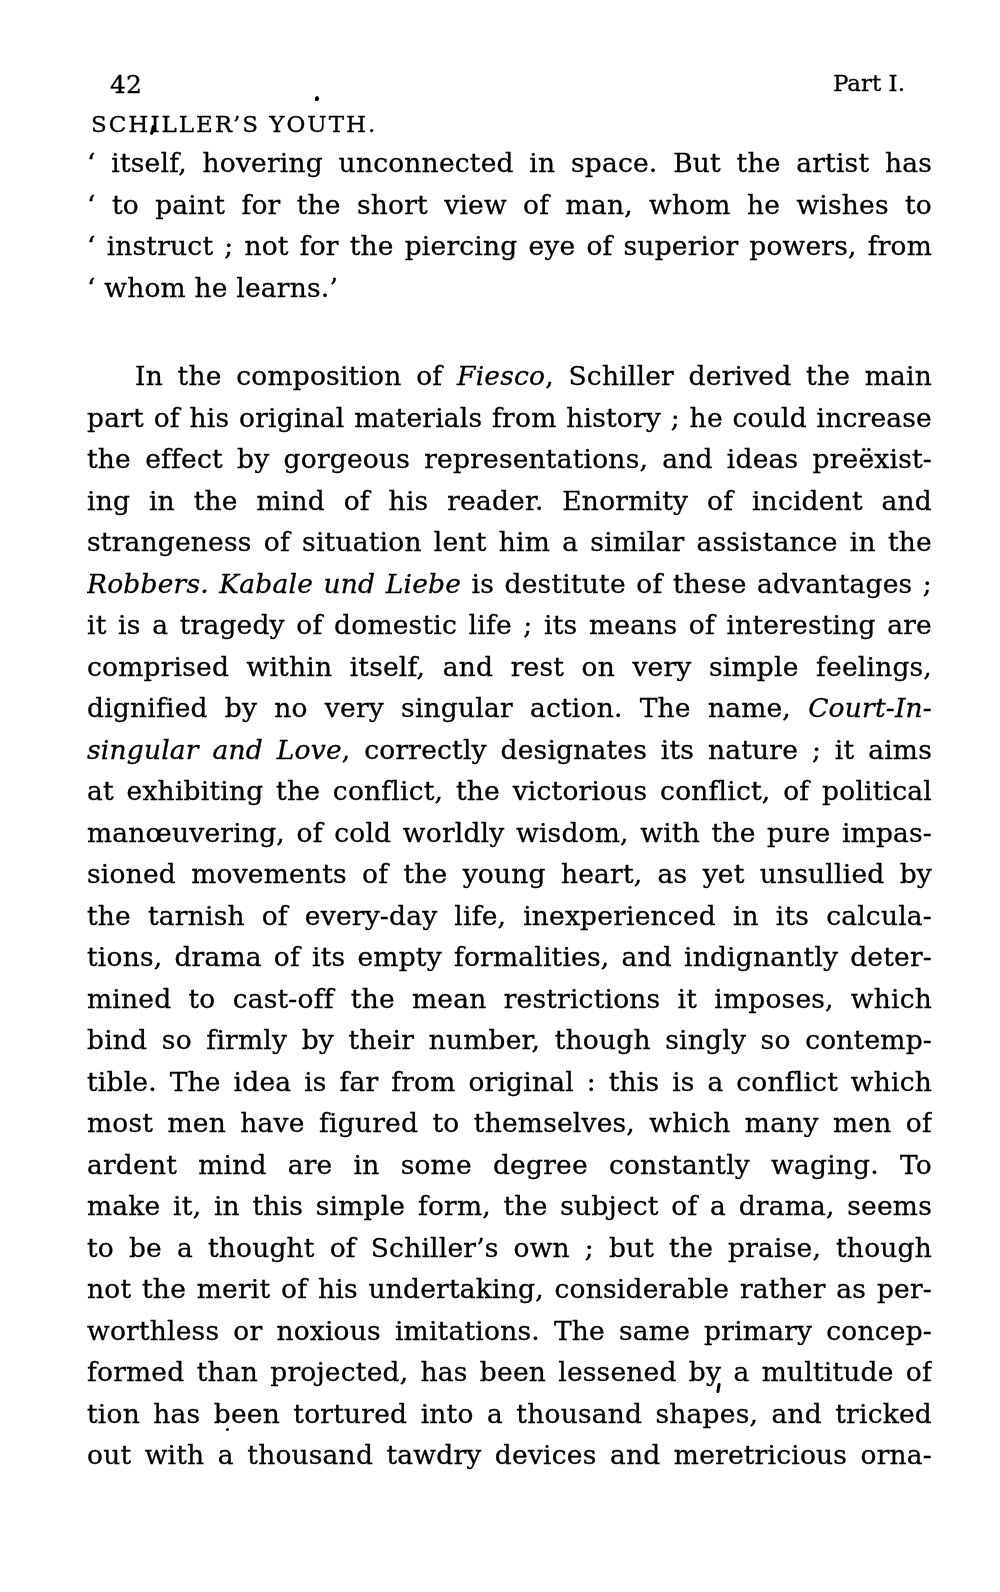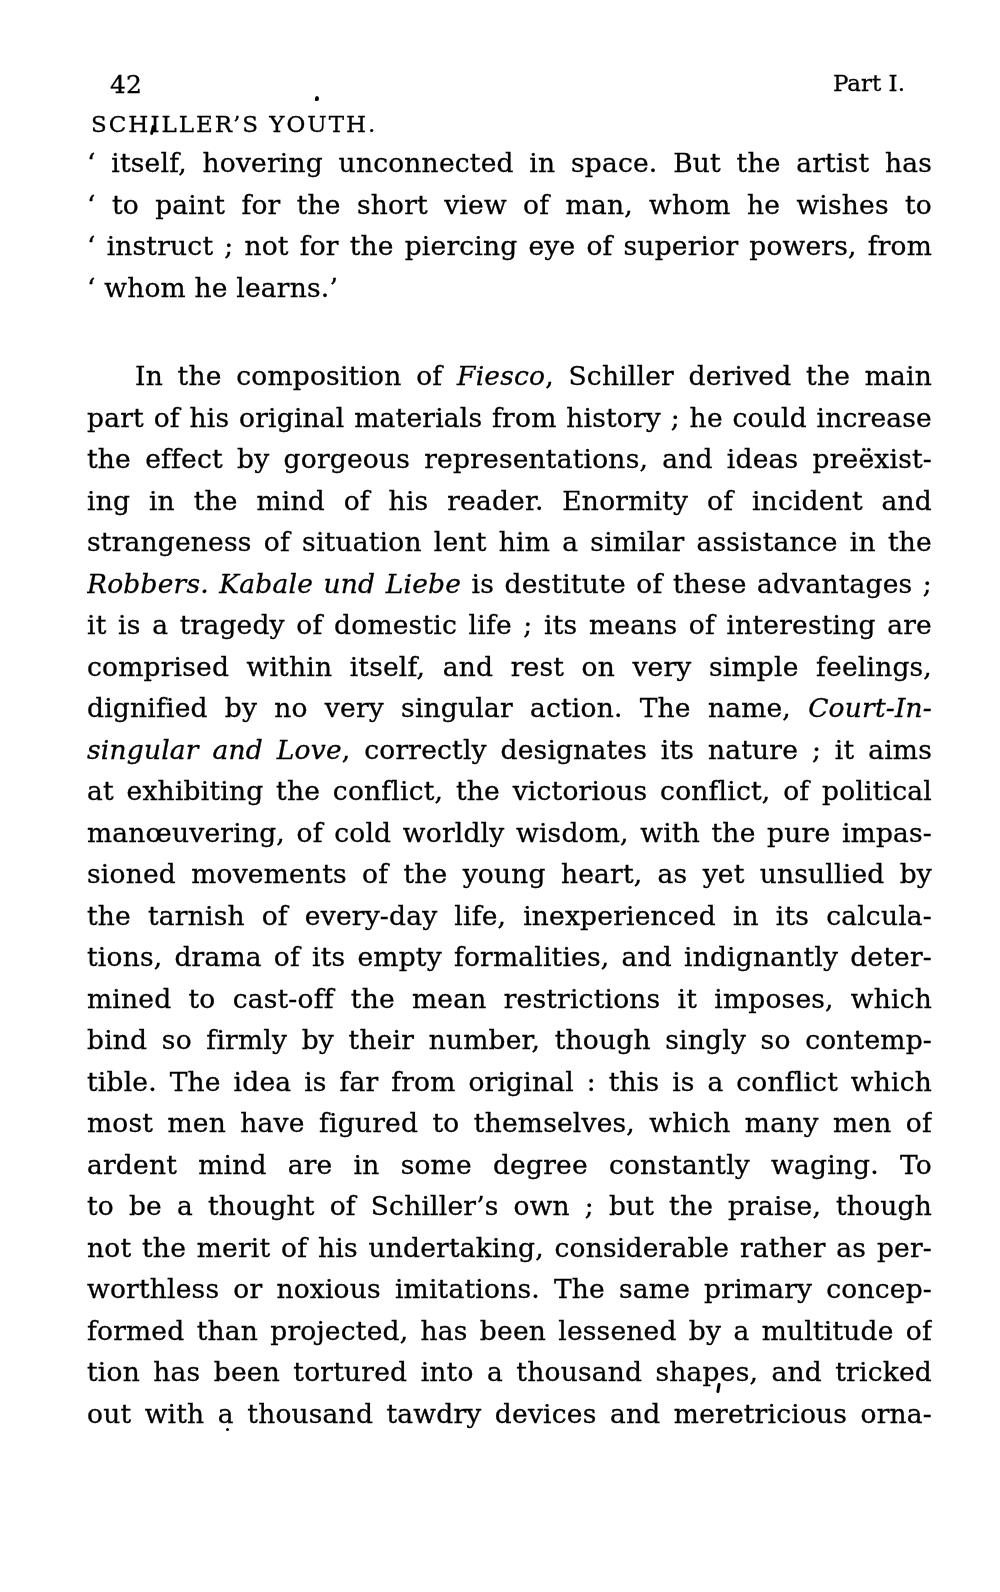--- a/index.html
+++ b/index.html
@@ -81,20 +81,21 @@
         <div class="line"><span>at exhibiting the conflict, the victorious conflict, of political</span></div>
         <div class="line"><span>manœuvering, of cold worldly wisdom, with the pure impas-</span></div>
         <div class="line"><span>sioned movements of the young heart, as yet unsullied by</span></div>
         <div class="line"><span>the tarnish of every-day life, inexperienced in its calcula-</span></div>
         <div class="line"><span>tions, drama of its empty formalities, and indignantly deter-</span></div>
         <div class="line"><span>mined to cast-off the mean restrictions it imposes, which</span></div>
         <div class="line"><span>bind so firmly by their number, though singly so contemp-</span></div>
         <div class="line"><span>tible.  The idea is far from original : this is a conflict which</span></div>
         <div class="line"><span>most men have figured to themselves, which many men of</span></div>
         <div class="line"><span>ardent mind are in some degree constantly waging.  To</span></div>
+        <div class="line"><span>make it, in this simple form, the subject of a drama, seems</span></div>
         <div class="line"><span>to be a thought of Schiller’s own ; but the praise, though</span></div>
         <div class="line"><span>not the merit of his undertaking, considerable rather as per-</span></div>
         <div class="line"><span>worthless or noxious imitations.  The same primary concep-</span></div>
         <div class="line"><span>formed than projected, has been lessened by a multitude of</span></div>
         <div class="line"><span>tion has been tortured into a thousand shapes, and tricked</span></div>
         <div class="line"><span>out with a thousand tawdry devices and meretricious orna-</span></div>
       </div>
     </main>
 
   <div class="artifact a-dot1"></div>

